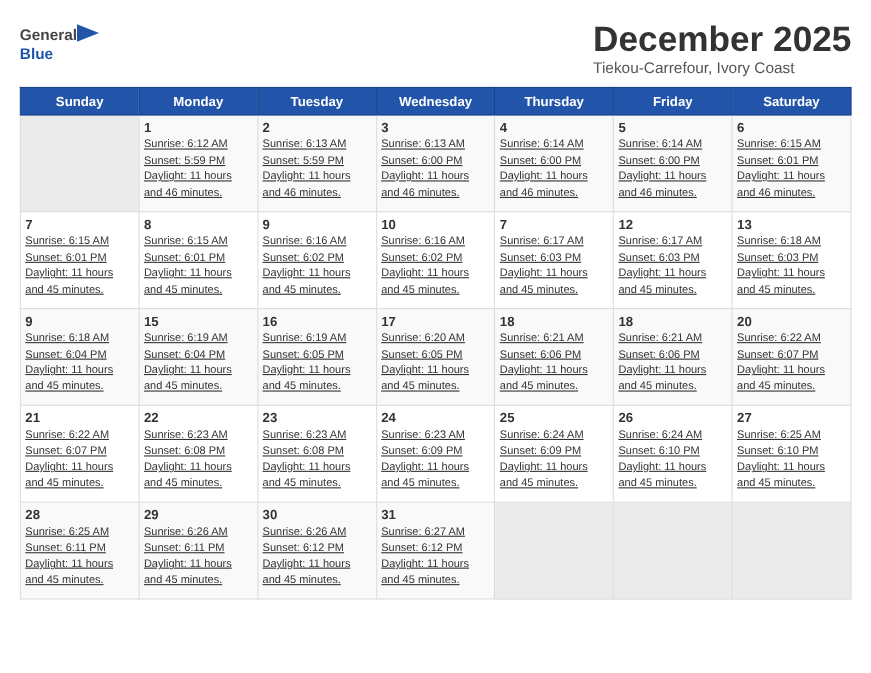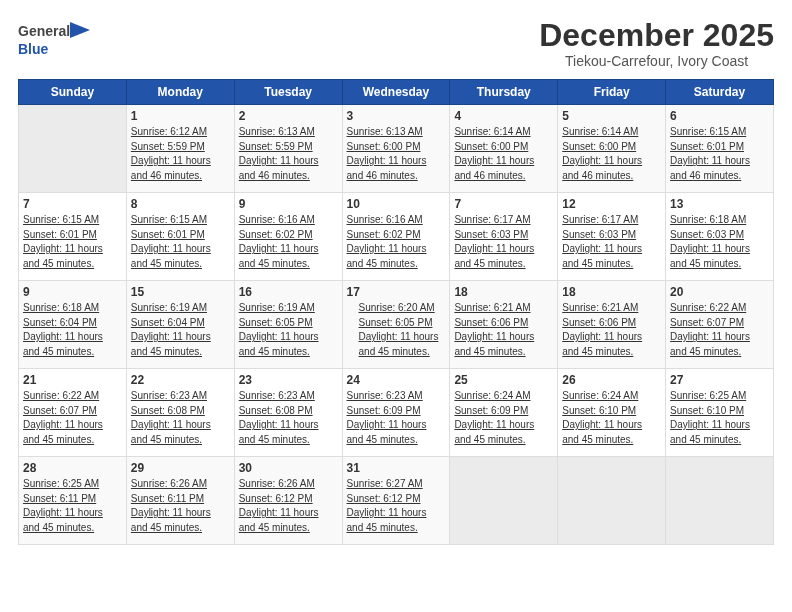--- a/index.html
+++ b/index.html
@@ -21,21 +21,21 @@
       justify-content: space-between;
       align-items: flex-start;
       margin-bottom: 10px;
     }
     .logo {
       display: flex;
       flex-direction: column;
       align-items: flex-start;
     }
     .title-block {
-      text-align: center;
+      text-align: left;
     }
     .month-title {
       font-size: 32px;
       font-weight: bold;
       color: #333;
       line-height: 1.1;
     }
     .location {
       font-size: 14px;
       color: #555;
@@ -229,21 +229,21 @@
           </td>
           <td>
             <span class="day-num">16</span>
             <div class="day-info" style="white-space: pre-line;">Sunrise: 6:19 AM
 Sunset: 6:05 PM
 Daylight: 11 hours
 and 45 minutes.</div>
           </td>
           <td>
             <span class="day-num">17</span>
-            <div class="day-info" style="white-space: pre-line; margin-left: 12px;">Sunrise: 6:20 AM
+            <div class="day-info" style="white-space: pre-line;">Sunrise: 6:20 AM
 Sunset: 6:05 PM
 Daylight: 11 hours
 and 45 minutes.</div>
           </td>
           <td>
             <span class="day-num">18</span>
             <div class="day-info" style="white-space: pre-line;">Sunrise: 6:21 AM
 Sunset: 6:06 PM
 Daylight: 11 hours
 and 45 minutes.</div>

